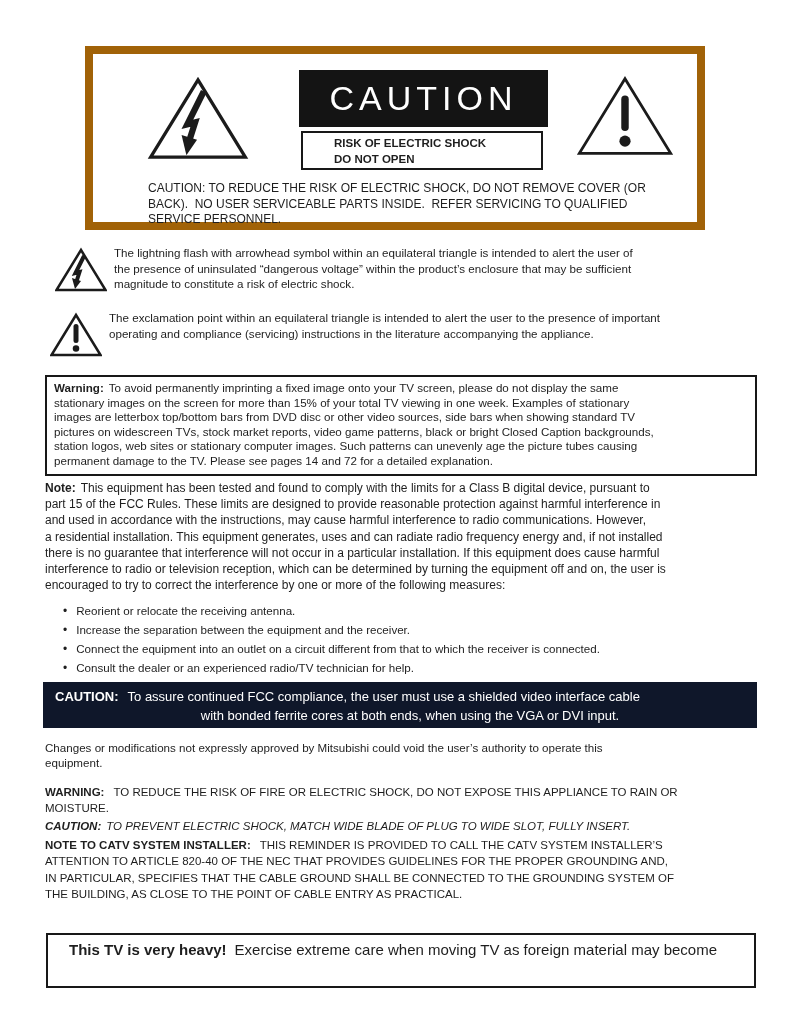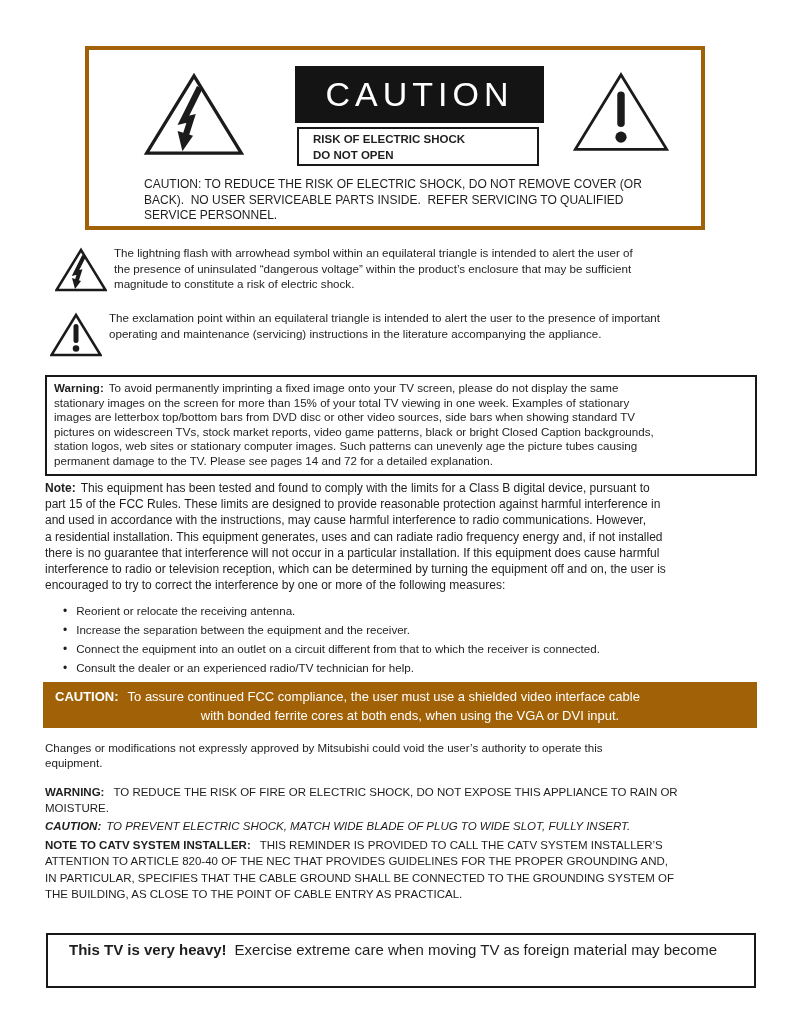--- a/index.html
+++ b/index.html
@@ -4,27 +4,27 @@
 <style>
   html,body{margin:0;padding:0;background:#e8e8e8;}
   .page{position:relative;width:800px;height:1036px;background:#ffffff;margin:0 auto;
         font-family:"Liberation Sans","DejaVu Sans",sans-serif;color:#1e1e1e;overflow:hidden;}
   .abs{position:absolute;}
   .line{white-space:pre;}
   .lbl{font-weight:bold;margin-right:5px;}
   .lbl.wide{margin-right:9px;}
 
   
-  .caution-panel{left:85px;top:46px;width:620px;height:184px;border:4px solid #a16207;box-sizing:border-box;}
+  .caution-panel{left:85px;top:46px;width:620px;height:184px;border:8px solid #a16207;box-sizing:border-box;}
   .icon-lightning-lg{left:52px;top:22px;width:106px;height:85px;}
   .caution-banner{left:206px;top:16px;width:249px;height:57px;background:#141414;color:#ffffff;
                   display:flex;align-items:center;justify-content:center;
                   font-size:34px;letter-spacing:5px;font-weight:400;}
   .risk-box{left:208px;top:77px;width:242px;height:39px;border:2px solid #181818;box-sizing:border-box;
-            padding:2px 0 0 14px;font-weight:bold;font-size:11.5px;line-height:16px;}
+            padding:2px 0 0 31px;font-weight:bold;font-size:11.5px;line-height:16px;}
   .icon-excl-lg{left:482px;top:21px;width:100px;height:82px;}
   .caution-panel-body{left:55px;top:127px;width:585px;font-size:12px;line-height:15.5px;}
 
   
   .sym-row{display:flex;align-items:flex-start;}
   .sym-row-1{left:55px;top:243px;}
   .sym-row-2{left:50px;top:308px;}
   .sym-icon{flex:0 0 auto;width:52px;height:54px;margin-right:7px;}
   .sym-text{font-size:11.6px;line-height:15.7px;padding-top:2px;}
 
@@ -34,21 +34,21 @@
 
   
   .note-para{left:45px;top:480px;width:745px;font-size:12px;line-height:16.2px;}
 
   
   .measures{left:63px;top:604px;width:700px;font-size:11.6px;line-height:14.5px;}
   .measure{display:flex;margin-bottom:4.6px;}
   .bullet{margin-right:9px;font-size:12px;}
 
   
-  .fcc-bar{left:43px;top:682px;width:714px;height:46px;background:#a16207;color:#ffffff;
+  .fcc-bar{left:43px;top:682px;width:714px;height:46px;background:#0f172a;color:#ffffff;
            box-sizing:border-box;padding:5px 0 0 12px;font-size:13px;line-height:19px;}
   .fcc-bar .lbl{margin-right:9px;}
   .fcc-line2{margin-left:55px;width:600px;text-align:center;}
 
   
   .mods{left:45px;top:740px;width:720px;font-size:11.6px;line-height:15px;}
   .caps-para{font-size:11.5px;line-height:16.3px;}
   .warn-rain{left:45px;top:784px;width:730px;}
   .caution-plug{left:45px;top:818px;width:730px;font-style:italic;}
   .catv{left:45px;top:837px;width:730px;}
@@ -105,21 +105,21 @@
   </div>
 
   <div class="abs sym-row sym-row-2">
     <svg class="sym-icon" viewBox="0 0 104 88" aria-hidden="true">
       <path class="stroke" stroke-width="5" d="M52 4 L101 84 L3 84 Z"></path>
       <rect class="fill" x="47" y="22" width="10" height="38" rx="5"></rect>
       <circle class="fill" cx="52" cy="71" r="6.5"></circle>
     </svg>
     <div class="sym-text">
         <div class="line">The exclamation point within an equilateral triangle is intended to alert the user to the presence of important</div>
-        <div class="line">operating and maintenance (servicing) instructions in the literature accompanying the appliance.</div>
+        <div class="line">operating and compliance (servicing) instructions in the literature accompanying the appliance.</div>
       </div>
   </div>
 
   <div class="abs warning-box">
       <div class="line"><b class="lbl">Warning:</b><span>To avoid permanently imprinting a fixed image onto your TV screen, please do not display the same</span></div>
       <div class="line">stationary images on the screen for more than 15% of your total TV viewing in one week. Examples of stationary</div>
       <div class="line">images are letterbox top/bottom bars from DVD disc or other video sources, side bars when showing standard TV</div>
       <div class="line">pictures on widescreen TVs, stock market reports, video game patterns, black or bright Closed Caption backgrounds,</div>
       <div class="line">station logos, web sites or stationary computer images. Such patterns can unevenly age the picture tubes causing</div>
       <div class="line">permanent damage to the TV. Please see pages 14 and 72 for a detailed explanation.</div>

